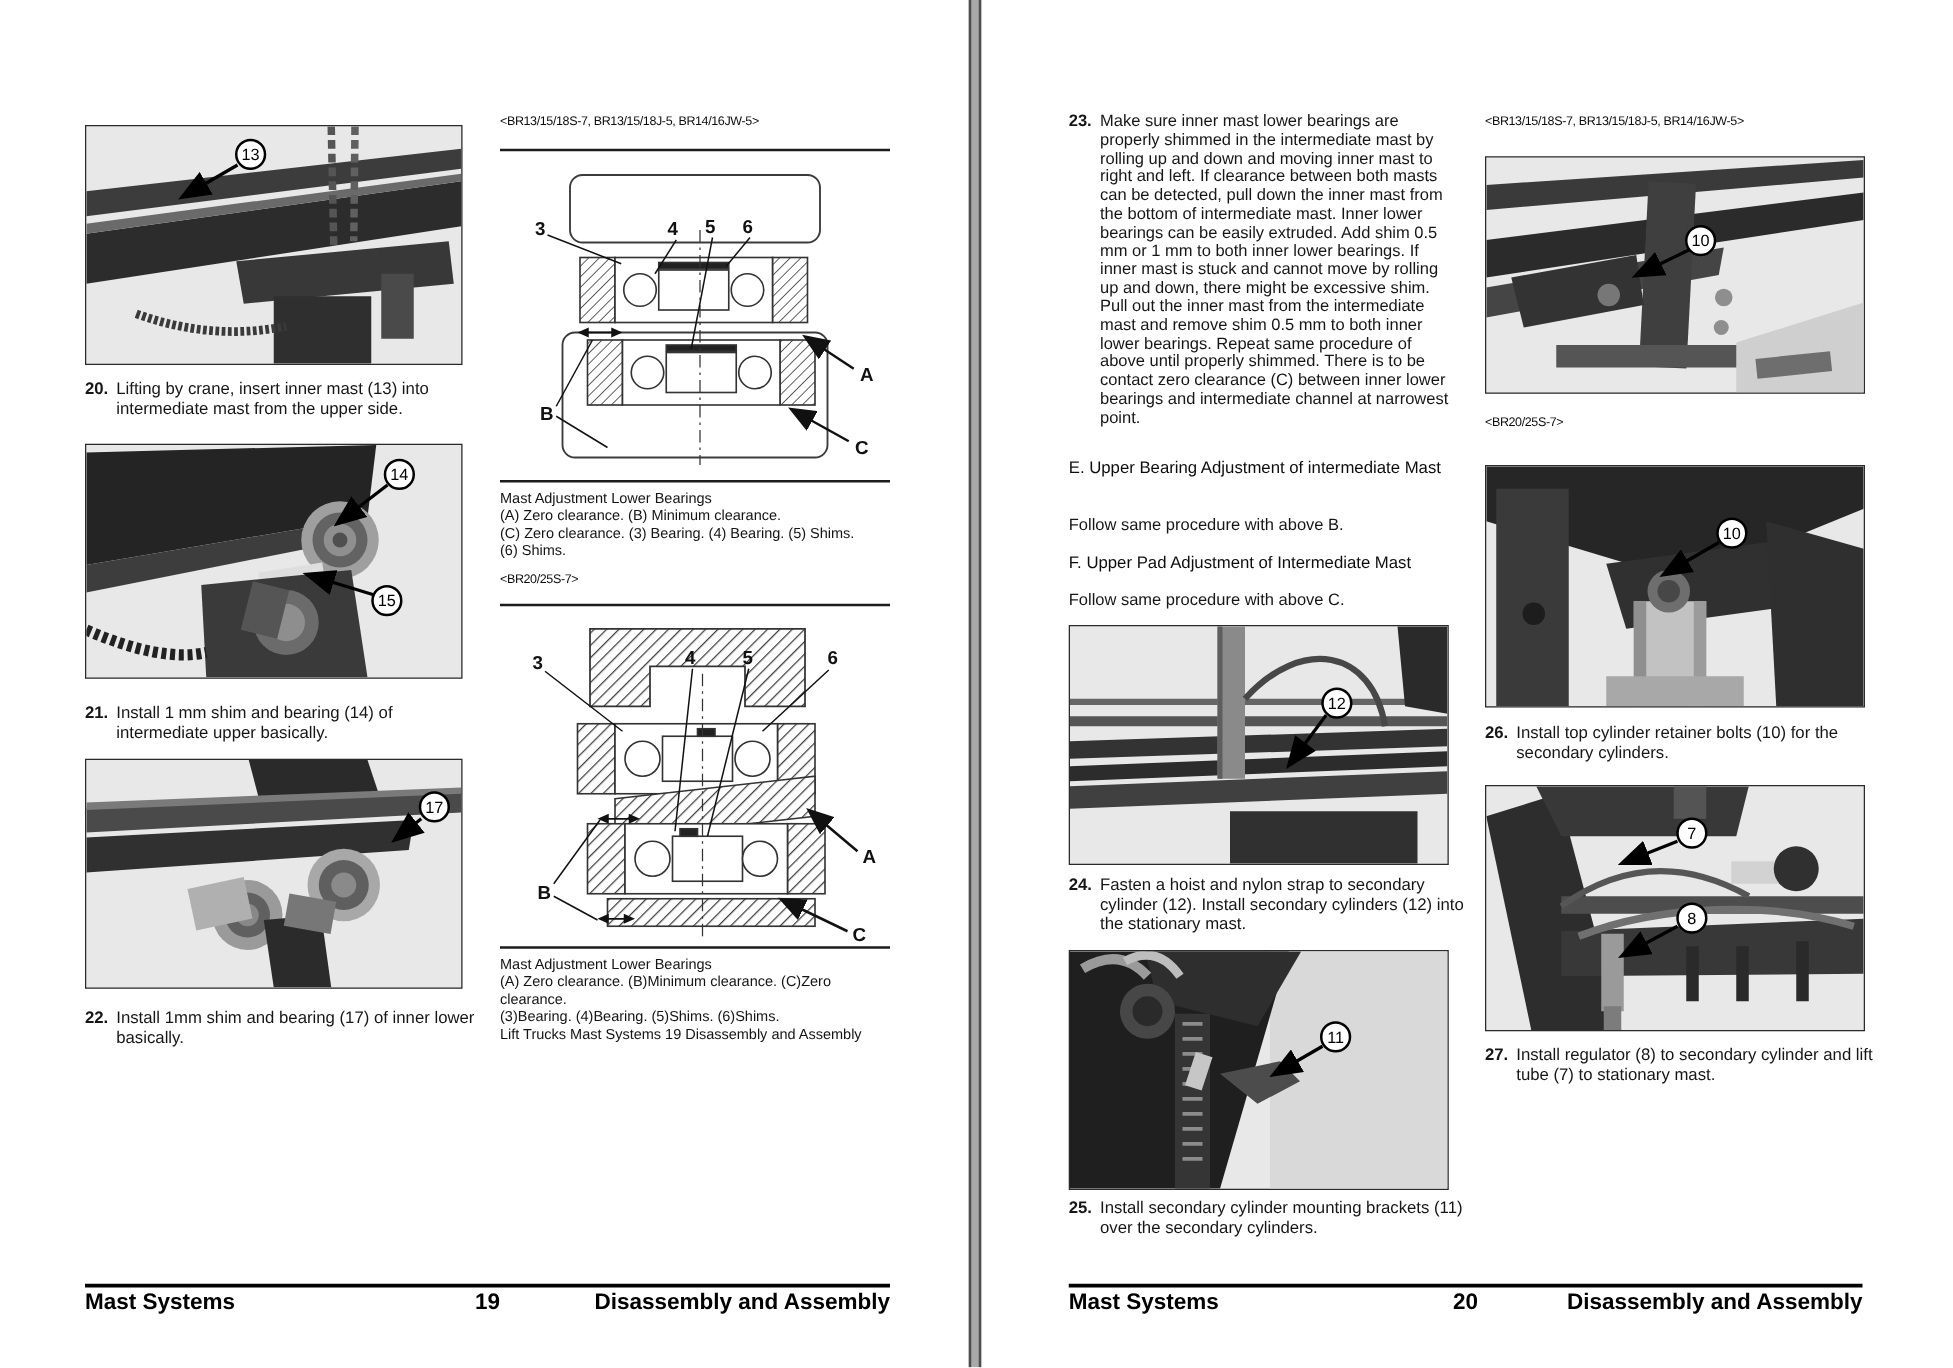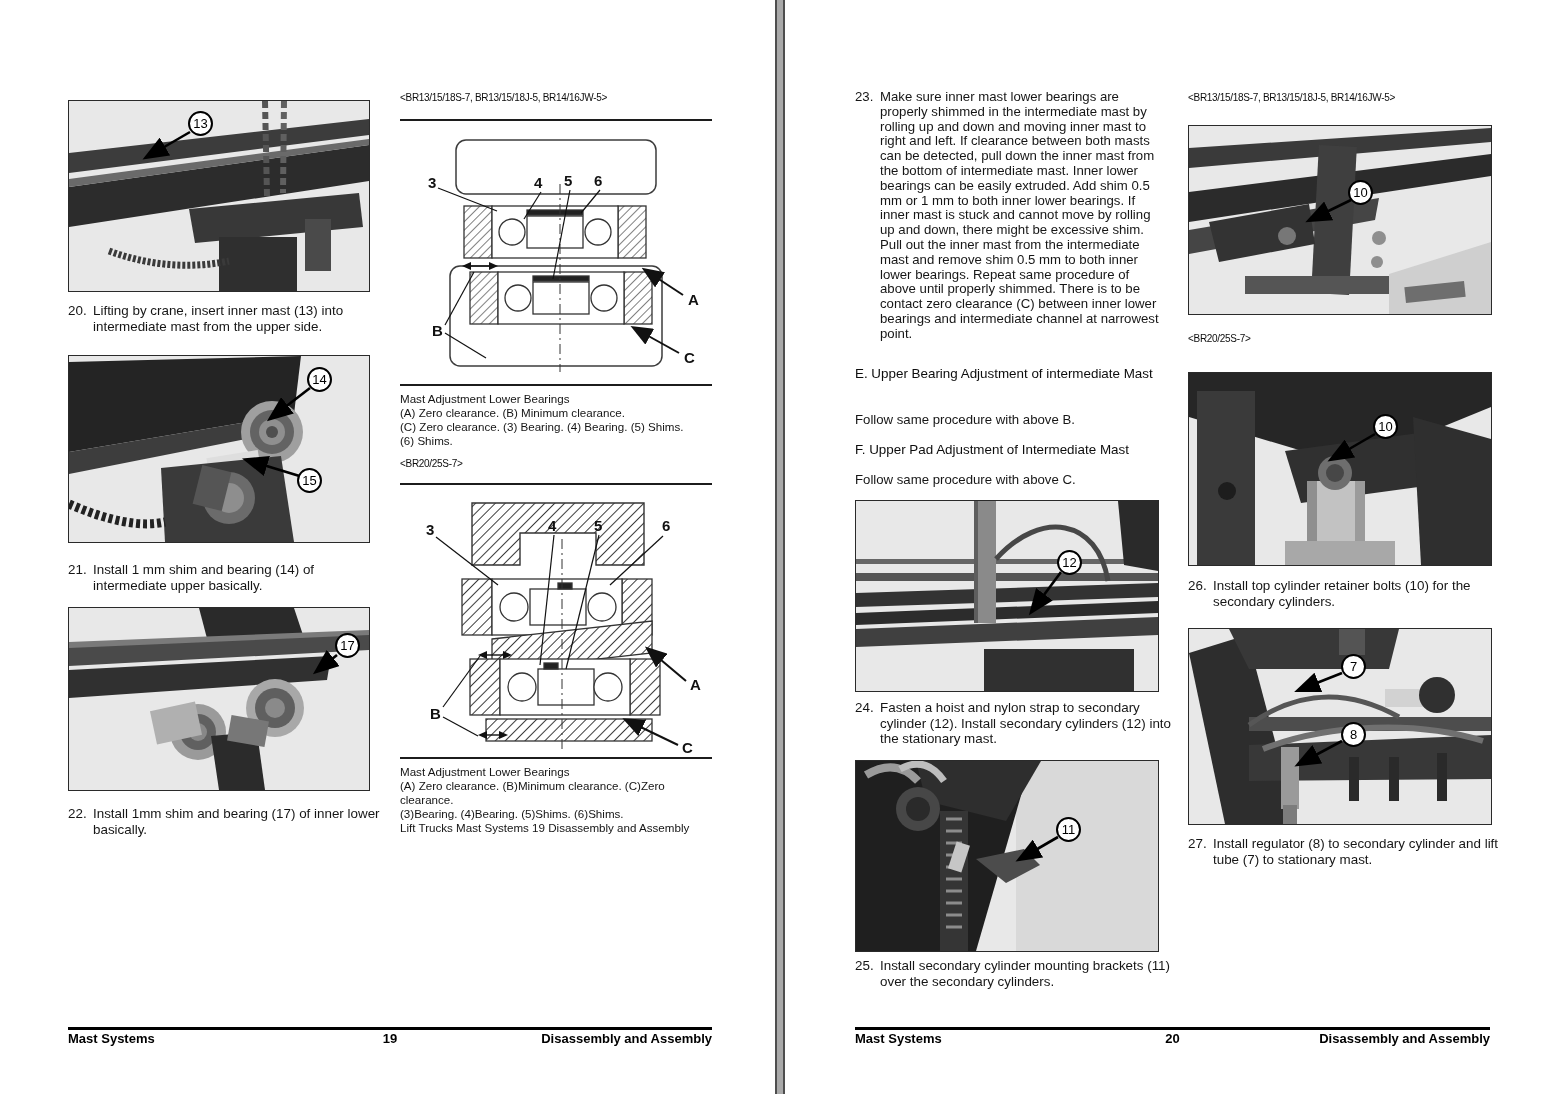--- a/index.html
+++ b/index.html
@@ -8,32 +8,32 @@
   .abs{position:absolute;}
   .divider{position:absolute;left:775px;top:0;width:6px;height:1094px;
            background:#a9a9a9;border-left:2px solid #4e4e4e;border-right:2px solid #4e4e4e;}
   .photo{position:absolute;background:#e8e8e8;border:1px solid #2a2a2a;overflow:hidden;}
   .photo svg.art{position:absolute;left:0;top:0;}
   .overlay{position:absolute;left:0;top:0;pointer-events:none;}
   .callout{position:absolute;width:25px;height:25px;border:2px solid #000;border-radius:50%;
            background:#fff;display:flex;align-items:center;justify-content:center;
            font-weight:normal;font-size:13px;color:#000;box-sizing:border-box;}
   .cap{position:absolute;display:flex;font-size:13.4px;line-height:1.16;color:#161616;}
-  .cap .num{font-weight:normal;flex:0 0 25px;}
+  .cap .num{font-weight:bold;flex:0 0 25px;}
   .cap .txt{flex:1;}
   .mh{position:absolute;font-weight:normal;font-size:10px;letter-spacing:-0.3px;white-space:nowrap;color:#0d0d0d;}
   .sh{position:absolute;font-weight:normal;font-size:13.4px;line-height:1.25;
       padding-left:13px;text-indent:-13px;color:#0d0d0d;}
   .body-text{position:absolute;font-size:13.2px;line-height:14.8px;color:#161616;}
   .body-line{position:absolute;font-size:13.2px;color:#161616;white-space:nowrap;}
   .rule{position:absolute;border-top:2px solid #1c1c1c;height:0;}
   .figcap{position:absolute;font-size:11.6px;line-height:14px;color:#141414;}
   .footer-rule{position:absolute;border-top:3px solid #000;height:0;}
   .footer{position:absolute;display:flex;justify-content:space-between;
-          font-weight:bold;font-size:13px;color:#000;}
+          font-weight:bold;font-size:18px;color:#000;}
   .footer .pg{position:absolute;left:0;right:0;text-align:center;}
   svg text{font-family:"Liberation Sans",sans-serif;font-weight:bold;fill:#111;}
 </style>
 </head>
 <body>
 
 <div class="canvas">
 
   <div class="photo" style="left:68px;top:100px;width:300px;height:190px">
     <svg class="art" width="300" height="190" viewBox="0 0 300 190">

